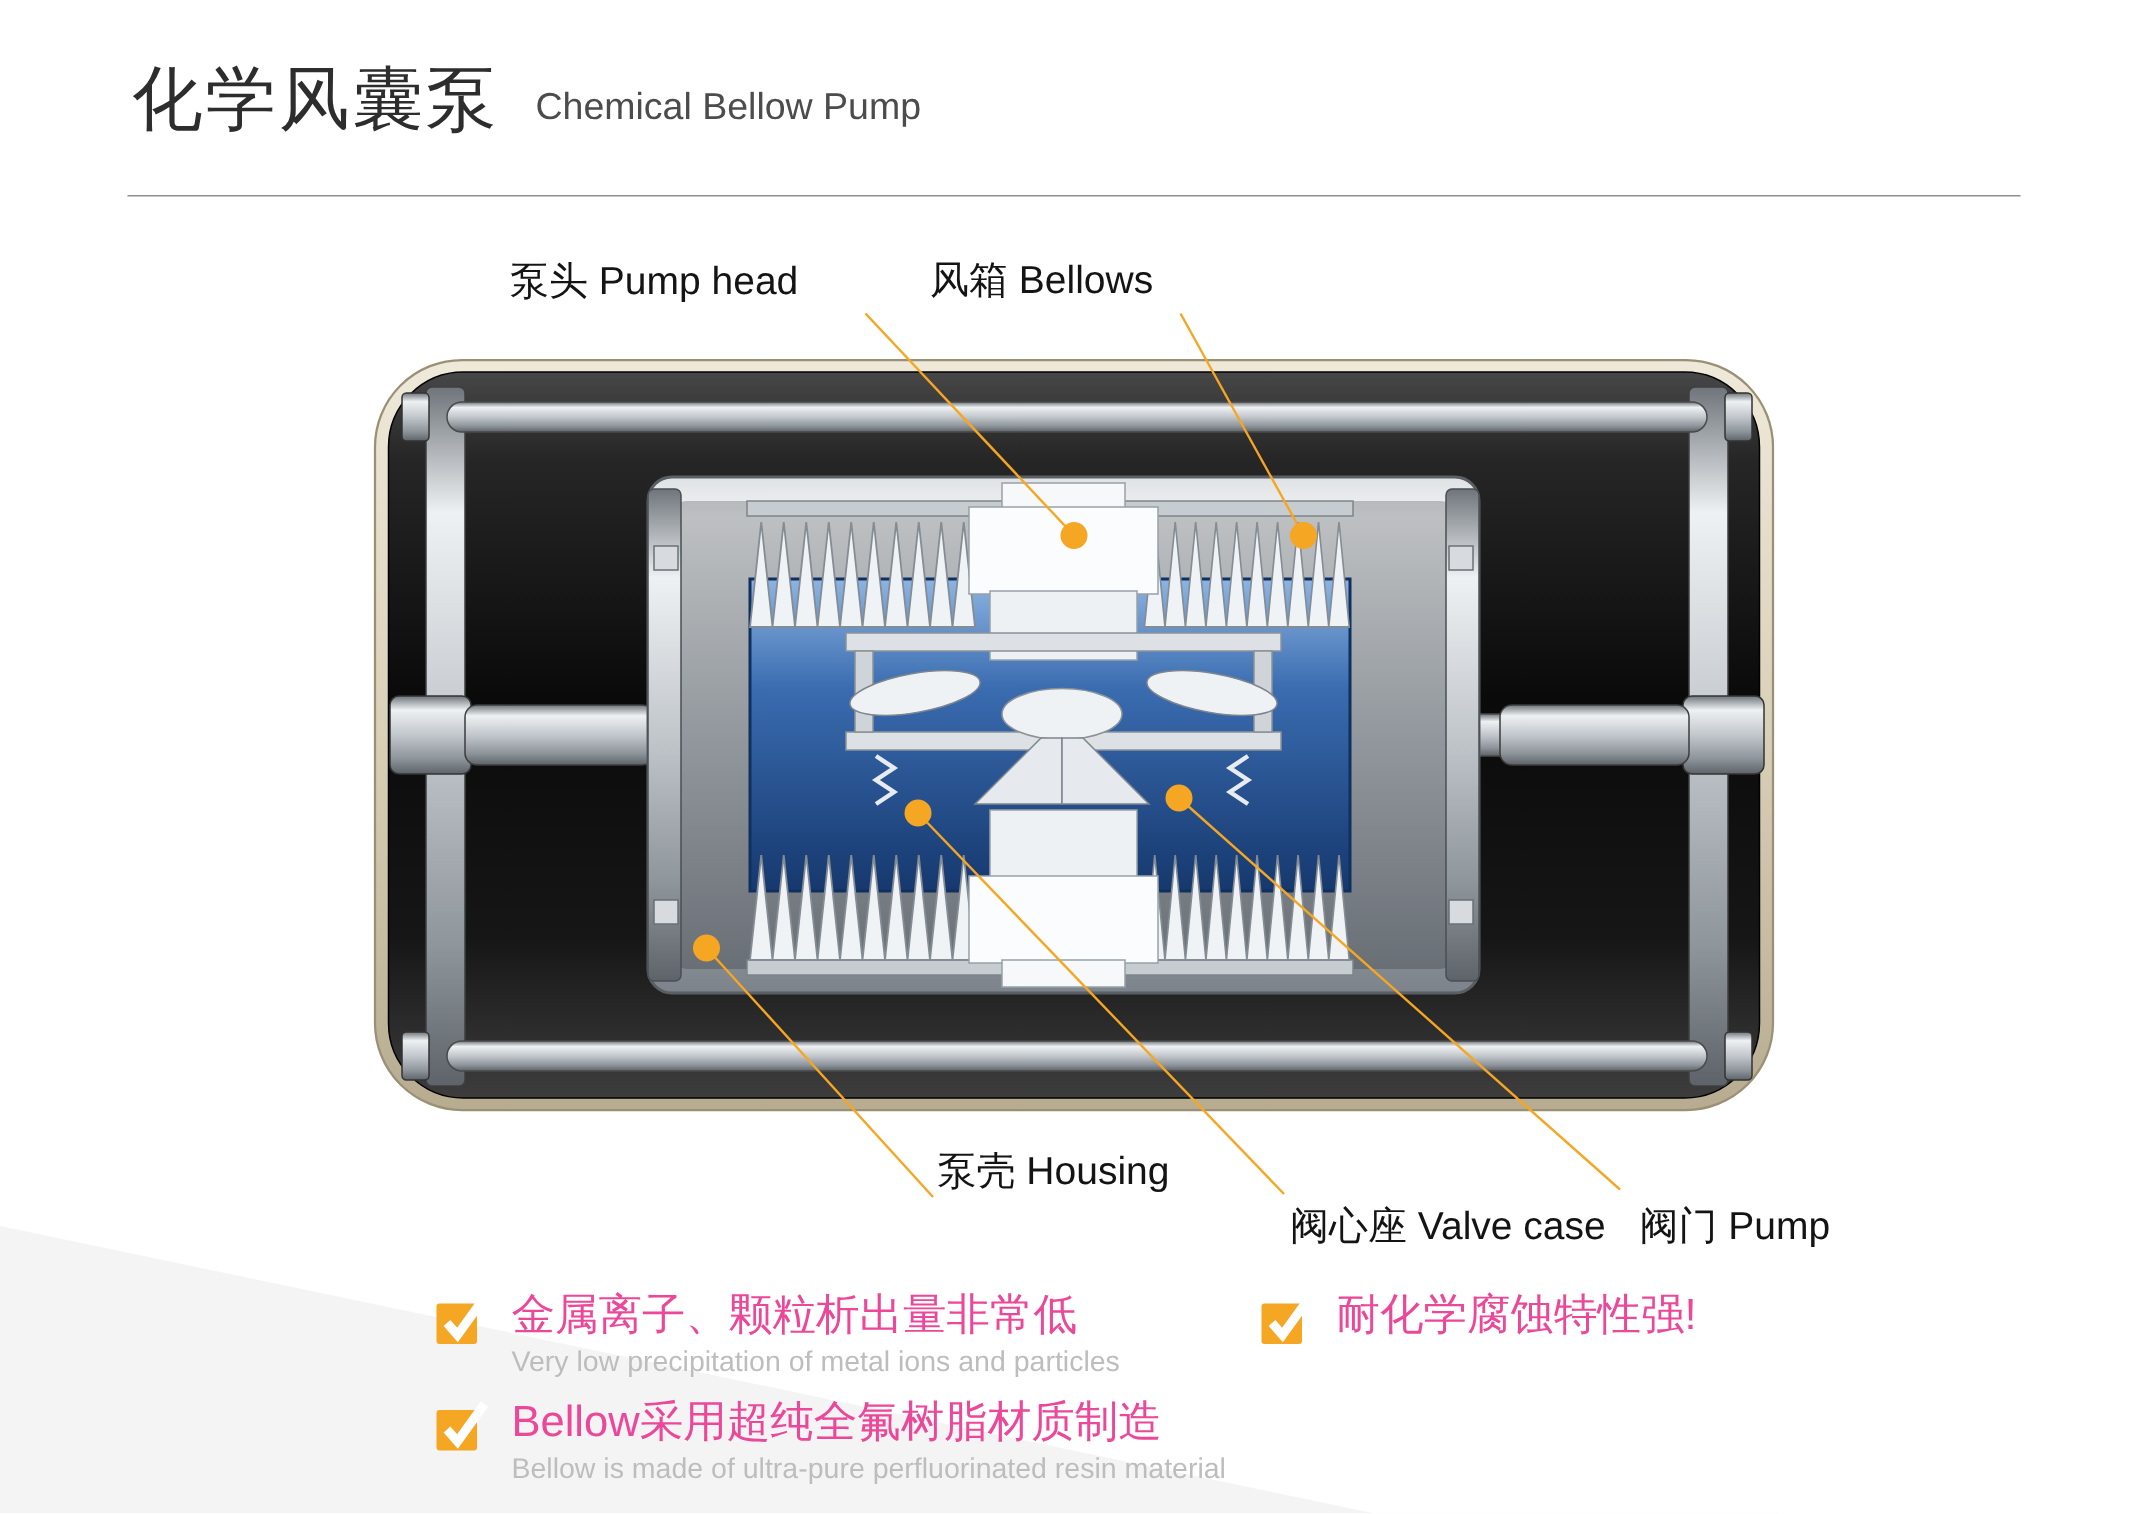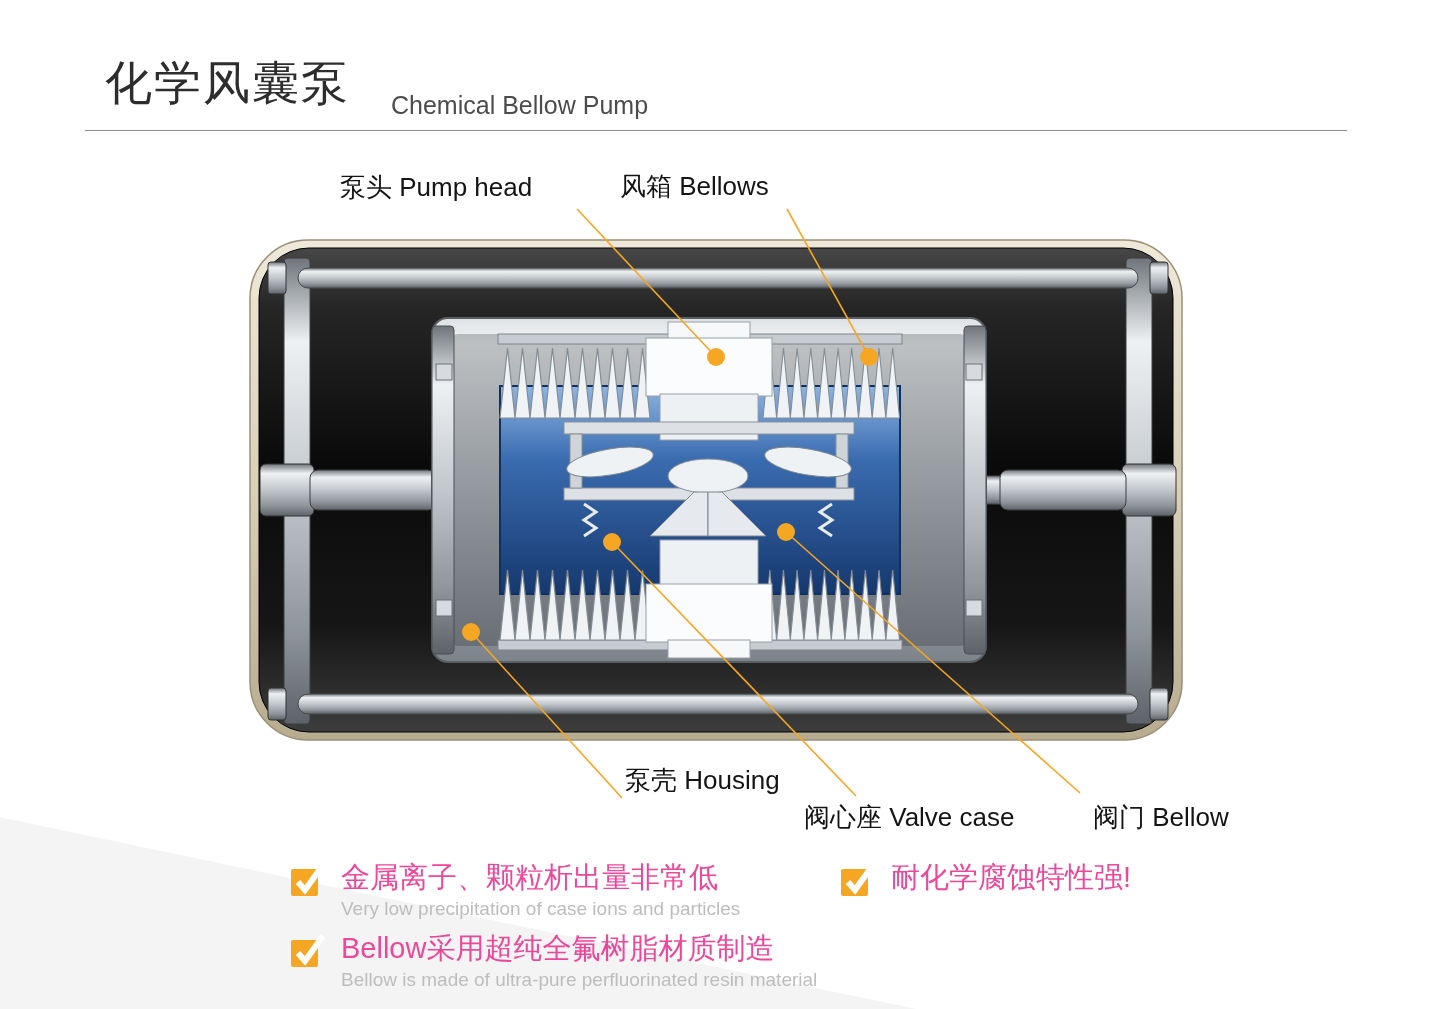--- a/index.html
+++ b/index.html
@@ -12,33 +12,33 @@
   }
   .bg-diagonal {
     position:absolute; left:0; top:0; width:100%; height:100%;
     background:#f4f4f5;
     clip-path:polygon(0 81%, 64% 100%, 0 100%);
     z-index:0;
   }
 
   
   .header { position:absolute; left:88px; top:42px; display:flex; align-items:flex-end; gap:24px; z-index:2; }
-  .title-zh { margin:17px; font-size:47px; font-weight:500; letter-spacing:2px; color:#2d2d2d; line-height:1; }
+  .title-zh { margin:0; font-size:47px; font-weight:500; letter-spacing:2px; color:#2d2d2d; line-height:1; }
   .title-en { font-size:25px; color:#4c4c4c; padding-bottom:3px; }
   .rule { position:absolute; left:85px; top:130px; width:1262px; height:1px; background:#8f8f8f; z-index:2; }
 
   
   .part-label {
     position:absolute; font-size:26px; font-weight:500; color:#141414;
     white-space:nowrap; z-index:3; line-height:1.1;
   }
   .lbl-pump-head { left:340px; top:173px; }
   .lbl-bellows   { left:620px; top:172px; }
   .lbl-housing   { left:625px; top:766px; }
-  .lbl-valve-case{ left:804px; top:803px;text-align:right; }
+  .lbl-valve-case{ left:860px; top:803px;text-align:right; }
   .lbl-valve     { left:1093px; top:803px; }
 
   
   .pump-svg { position:absolute; left:248px; top:236px; width:940px; height:510px; z-index:1; }
 
   
   .callout-svg { position:absolute; left:0; top:0; width:1432px; height:1009px; z-index:2; pointer-events:none; }
   .callout-line { stroke:var(--accent); stroke-width:1.6; fill:none; }
   .callout-dot  { fill:var(--accent); }
 
@@ -62,21 +62,21 @@
   <header class="header">
     <h1 class="title-zh">化学风囊泵</h1>
     <div class="title-en">Chemical Bellow Pump</div>
   </header>
   <div class="rule"></div>
 
   <div class="part-label lbl-pump-head">泵头 Pump head</div>
   <div class="part-label lbl-bellows">风箱 Bellows</div>
   <div class="part-label lbl-housing">泵壳 Housing</div>
   <div class="part-label lbl-valve-case">阀心座 Valve case</div>
-  <div class="part-label lbl-valve">阀门 Bellow</div>
+  <div class="part-label lbl-valve">阀门 Pump</div>
 
   <svg class="pump-svg" viewBox="0 0 940 510">
     <defs>
       <linearGradient id="cream" x1="0" y1="0" x2="0" y2="1">
         <stop offset="0" stop-color="#efe9da"></stop>
           <stop offset="0.5" stop-color="#d9d0b8"></stop>
           <stop offset="1" stop-color="#b7ac90"></stop>
       </linearGradient>
       <linearGradient id="bodyDark" x1="0" y1="0" x2="0" y2="1">
         <stop offset="0" stop-color="#474747"></stop>
@@ -209,21 +209,21 @@
   </svg>
 
   <div class="feature f0">
     <div class="feature-row">
       <svg class="check-icon" viewBox="0 0 38 38">
         <rect class="check-box-rect" x="2" y="9" width="27" height="27" rx="2"></rect>
         <path d="M9 22 L16 30 L34 5" stroke="#ffffff" stroke-width="6" fill="none"></path>
       </svg>
       <div>
         <div class="feature-zh">金属离子、颗粒析出量非常低</div>
-        <div class="feature-en">Very low precipitation of case ions and particles</div>
+        <div class="feature-en">Very low precipitation of metal ions and particles</div>
       </div>
     </div>
   </div>
 
   <div class="feature f1">
     <div class="feature-row">
       <svg class="check-icon" viewBox="0 0 38 38">
         <rect class="check-box-rect" x="2" y="9" width="27" height="27" rx="2"></rect>
         <path d="M9 22 L16 30 L34 5" stroke="#ffffff" stroke-width="6" fill="none"></path>
       </svg>

